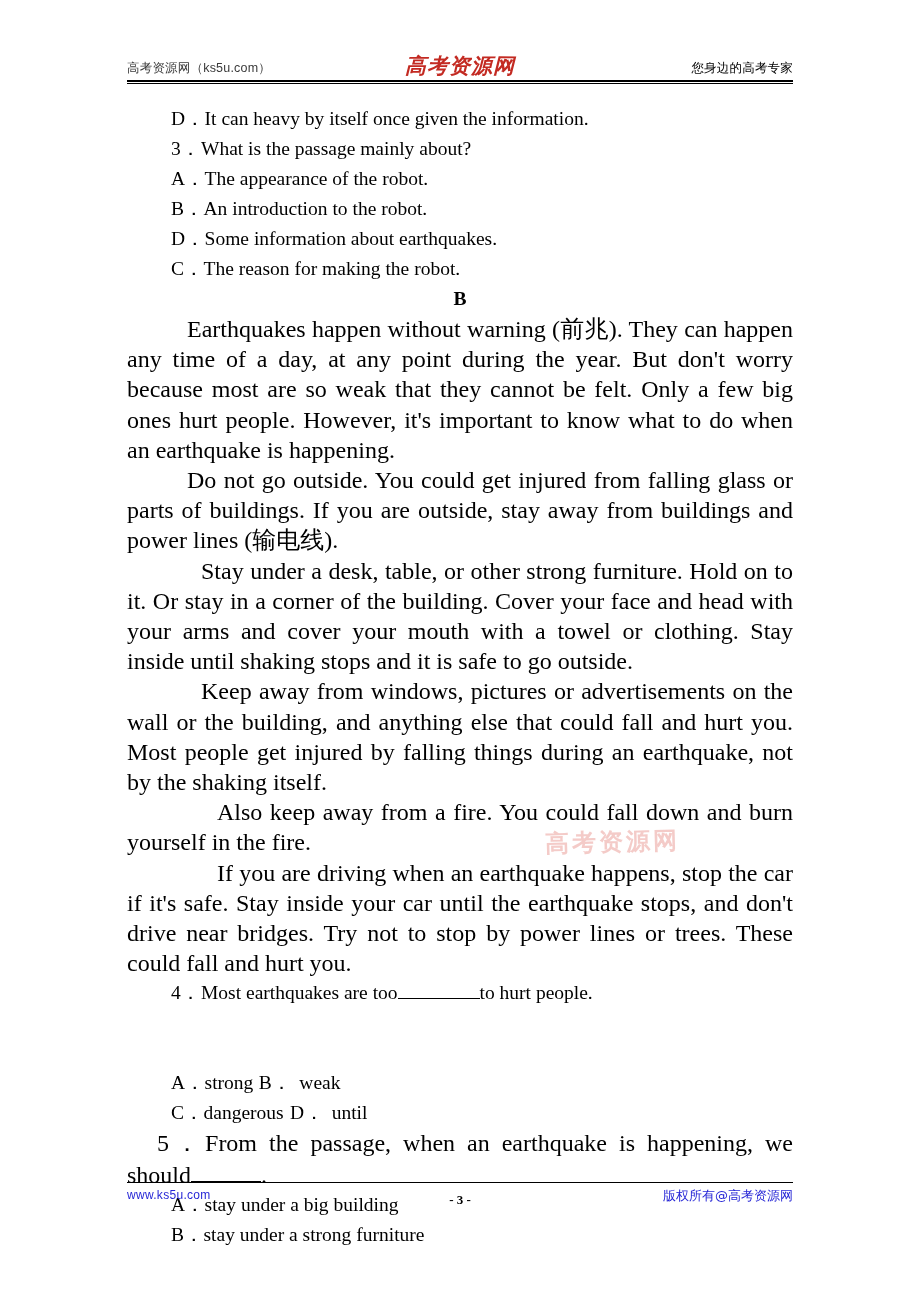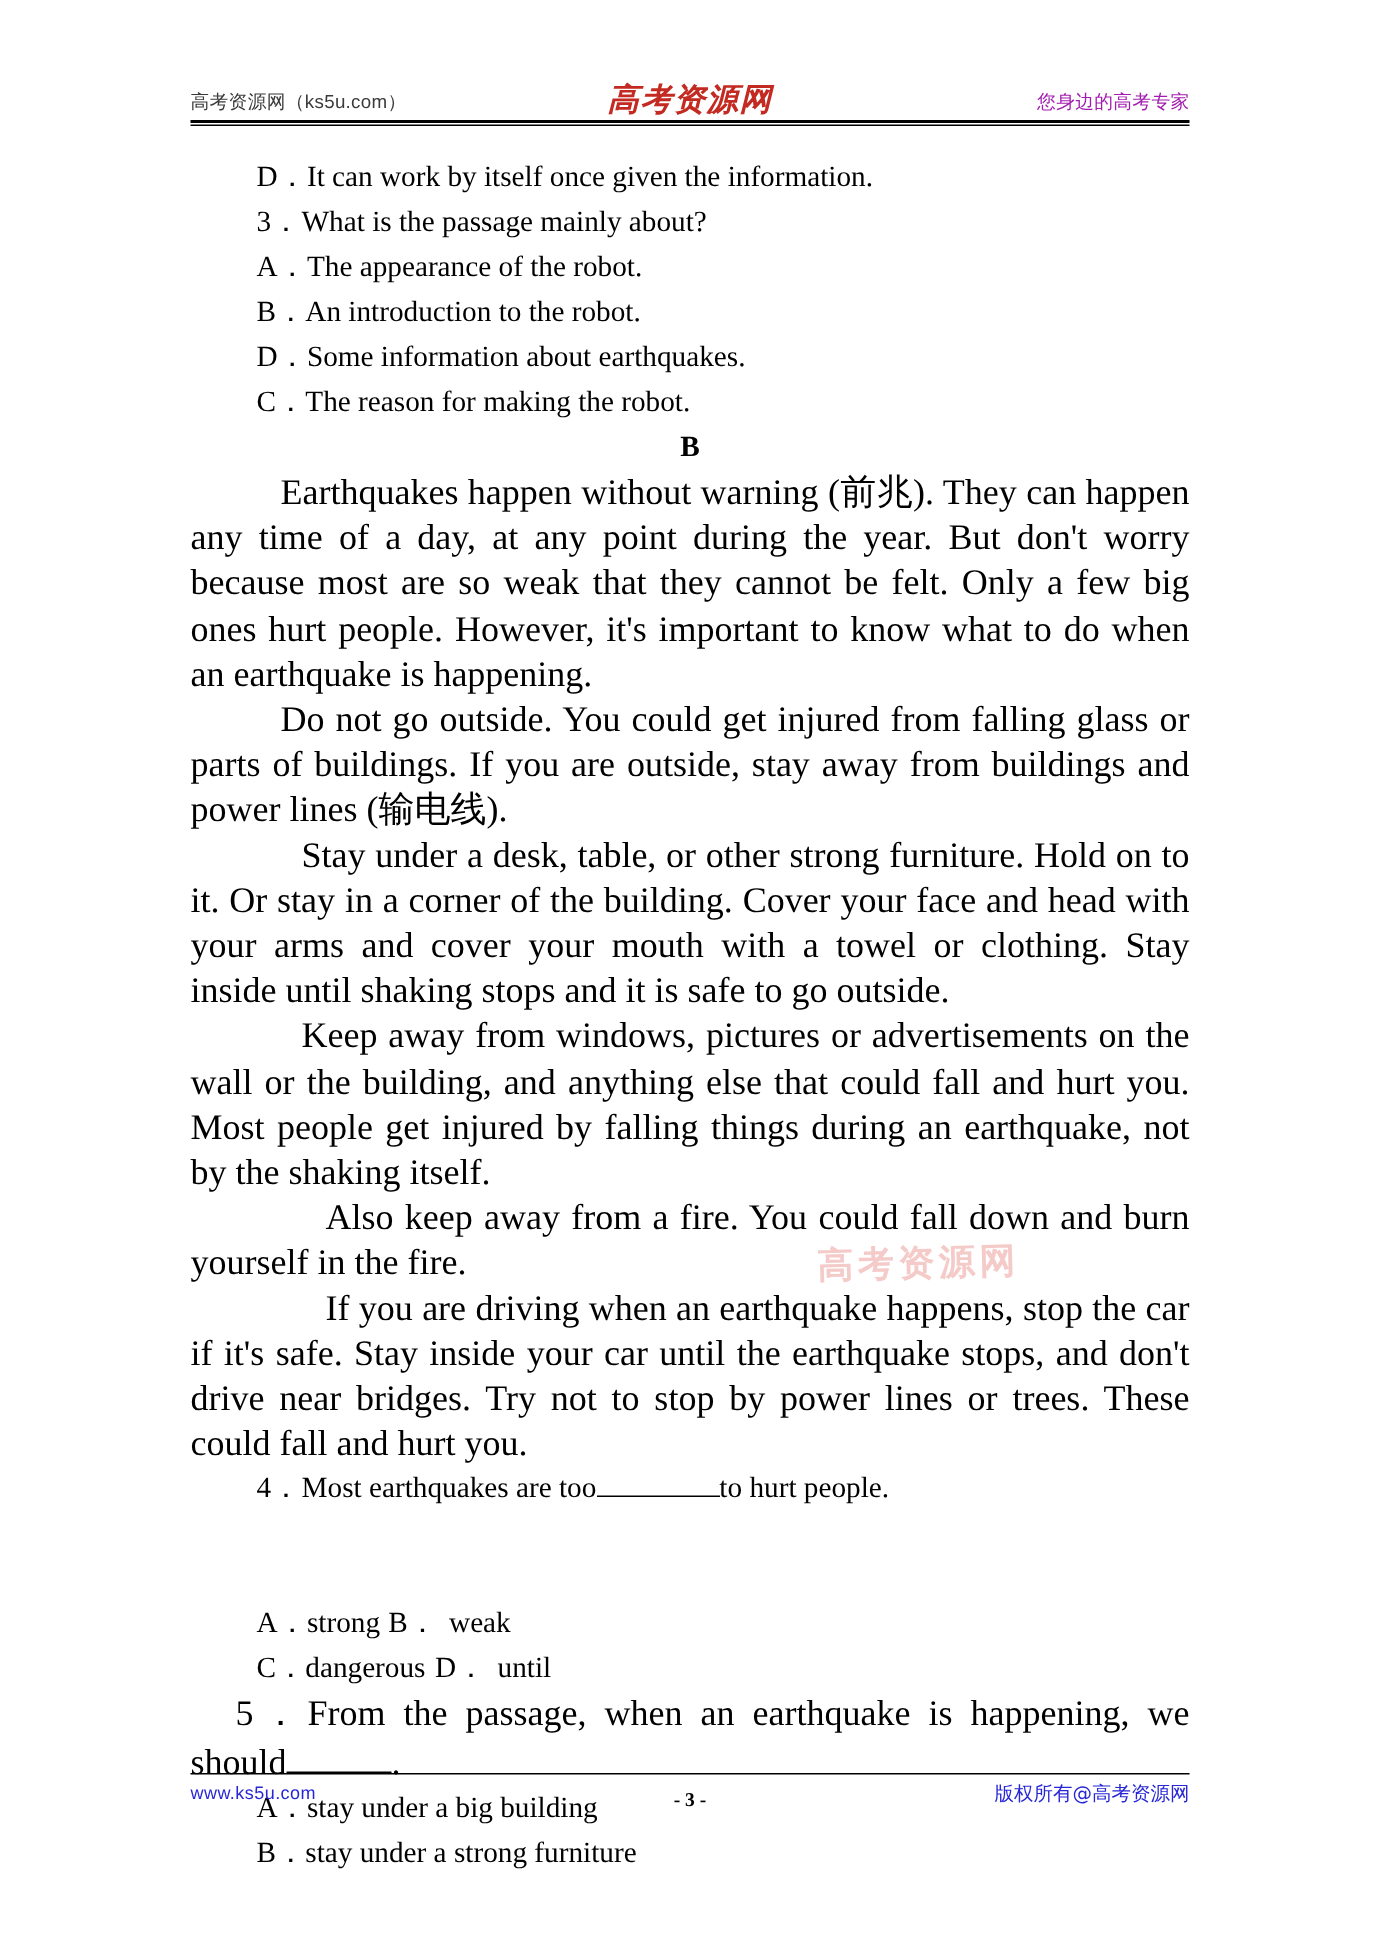--- a/index.html
+++ b/index.html
@@ -54,21 +54,21 @@
     letter-spacing: 1px;
     font-style: italic;
     white-space: nowrap;
   }
   .hdr-right {
     position: absolute;
     right: 0;
     top: 8px;
     font-family: "Liberation Sans", "DejaVu Sans", sans-serif;
     font-size: 12.5px;
-    color: #a21caf;
+    color: #000000;
     white-space: nowrap;
     letter-spacing: 0.2px;
   }
   .rule-header {
     position: absolute;
     left: 127px;
     top: 80px;
     width: 666px;
     height: 4px;
     border-top: 2px solid #000;
@@ -198,21 +198,21 @@
 
   <div class="page-header">
     <div class="hdr-left">高考资源网（ks5u.com）</div>
     <div class="hdr-logo">高考资源网</div>
     <div class="hdr-right">您身边的高考专家</div>
   </div>
   <div class="rule-header"></div>
 
   <div class="content">
 
-    <div class="line opt-line"><span class="letter">D．</span><span>It can work by itself once given the information.</span></div>
+    <div class="line opt-line"><span class="letter">D．</span><span>It can heavy by itself once given the information.</span></div>
 
     <div class="line q-line"><span class="letter">3．</span><span>What is the passage mainly about?</span></div>
 
     <div class="line opt-line"><span class="letter">A．</span><span>The appearance of the robot.</span></div>
     <div class="line opt-line"><span class="letter">B．</span><span>An introduction to the robot.</span></div>
     <div class="line opt-line"><span class="letter">D．</span><span>Some information about earthquakes.</span></div>
     <div class="line opt-line"><span class="letter">C．</span><span>The reason for making the robot.</span></div>
 
     <div class="section-letter">B</div>
 

